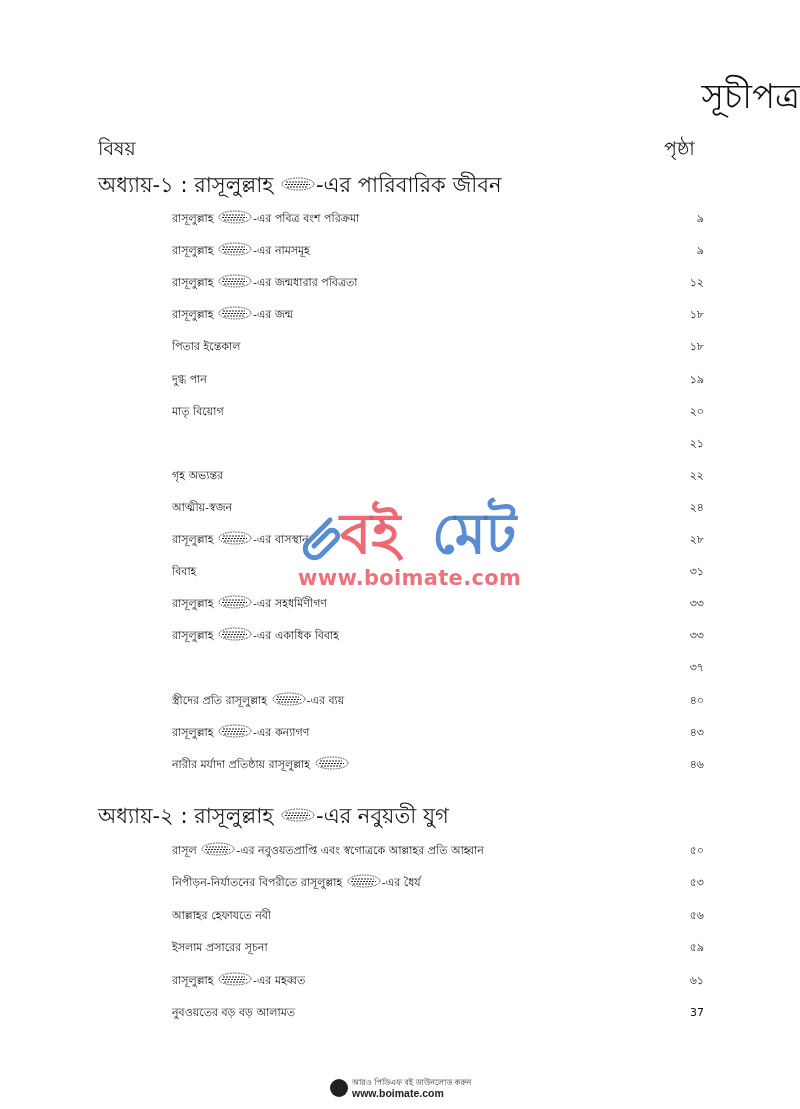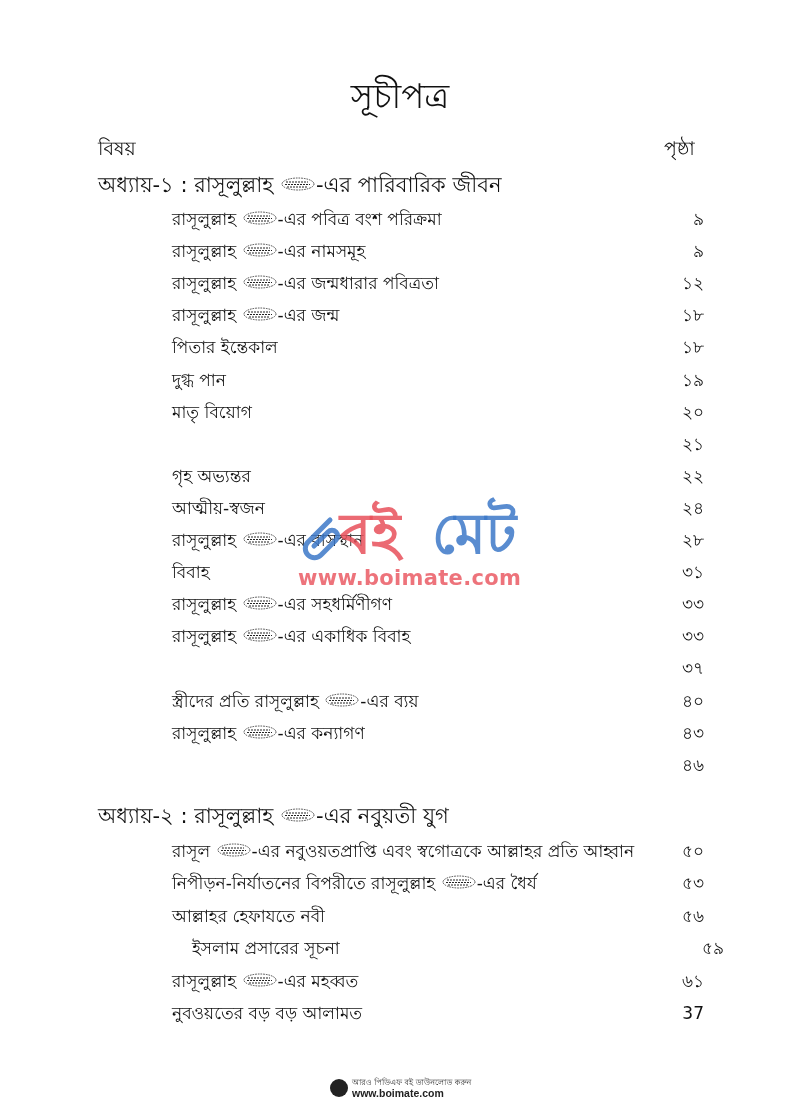--- a/index.html
+++ b/index.html
@@ -2,31 +2,31 @@
 <html><head>
 <meta charset="utf-8">
 <style>
   html, body { margin: 0; padding: 0; background: #ffffff; }
   body {
     width: 800px; height: 1109px; position: relative; overflow: hidden;
     font-family: "DejaVu Sans", "Liberation Sans", sans-serif;
     color: #111111;
   }
   .title {
-    position: absolute; top: 74px; left: 0; width: 800px; text-align: center;
+    position: absolute; top: 74px; left: 0; width: 800px; text-align: right;
     font-size: 34px; line-height: 44px;
   }
   .hdr-left { position: absolute; top: 134px; left: 98px; font-size: 19px; }
   .hdr-right { position: absolute; top: 134px; left: 664px; font-size: 19px; }
   .chapter {
     position: absolute; left: 98px; font-size: 21px; line-height: 30px; white-space: nowrap;
   }
   .row {
     position: absolute; left: 172px; width: 532px; height: 30px;
-    font-size: 17px; line-height: 30px; white-space: nowrap;
+    font-size: 11px; line-height: 30px; white-space: nowrap;
   }
   .row .topic { position: absolute; left: 0; top: 0; }
   .row .page { position: absolute; right: 0; top: 0; text-align: right; }
   .pbuh {
     display: inline-block; width: 34px; height: 14px; vertical-align: middle;
     margin: 0 1px; position: relative; top: -2px;
   }
   .pbuh svg { width: 34px; height: 14px; display: block; }
   .watermark {
     position: absolute; left: 288px; top: 506px; width: 230px; height: 92px;
@@ -155,20 +155,24 @@
         <span class="page">৪০</span>
       </div>
       <div class="row" style="top: 717.6px;">
         <span class="topic"><span>রাসূলুল্লাহ</span> <span class="pbuh"><svg viewBox="0 0 34 14">
               <ellipse cx="17" cy="7" rx="16" ry="6" fill="none" stroke="#222" stroke-width="0.8" stroke-dasharray="1.6 1"></ellipse>
               <path d="M5 5 h22 M4 7.5 h25 M6 10 h20" stroke="#222" stroke-width="1" stroke-dasharray="2 1"></path>
             </svg></span><span>-এর কন্যাগণ</span></span>
         <span class="page">৪৩</span>
       </div>
       <div class="row" style="top: 749.7px;">
+        <span class="topic"><span>নারীর মর্যাদা প্রতিষ্ঠায় রাসূলুল্লাহ</span> <span class="pbuh"><svg viewBox="0 0 34 14">
+              <ellipse cx="17" cy="7" rx="16" ry="6" fill="none" stroke="#222" stroke-width="0.8" stroke-dasharray="1.6 1"></ellipse>
+              <path d="M5 5 h22 M4 7.5 h25 M6 10 h20" stroke="#222" stroke-width="1" stroke-dasharray="2 1"></path>
+            </svg></span></span>
         <span class="page">৪৬</span>
       </div>
       <div class="chapter" style="top: 801px;"><span>অধ্যায়-২ : রাসূলুল্লাহ</span> <span class="pbuh"><svg viewBox="0 0 34 14">
             <ellipse cx="17" cy="7" rx="16" ry="6" fill="none" stroke="#222" stroke-width="0.8" stroke-dasharray="1.6 1"></ellipse>
             <path d="M5 5 h22 M4 7.5 h25 M6 10 h20" stroke="#222" stroke-width="1" stroke-dasharray="2 1"></path>
           </svg></span><span>-এর নবুয়তী যুগ</span></div>
       <div class="row" style="top: 836px;">
         <span class="topic"><span>রাসূল</span> <span class="pbuh"><svg viewBox="0 0 34 14">
               <ellipse cx="17" cy="7" rx="16" ry="6" fill="none" stroke="#222" stroke-width="0.8" stroke-dasharray="1.6 1"></ellipse>
               <path d="M5 5 h22 M4 7.5 h25 M6 10 h20" stroke="#222" stroke-width="1" stroke-dasharray="2 1"></path>
@@ -179,21 +183,21 @@
         <span class="topic"><span>নিপীড়ন-নির্যাতনের বিপরীতে রাসূলুল্লাহ</span> <span class="pbuh"><svg viewBox="0 0 34 14">
               <ellipse cx="17" cy="7" rx="16" ry="6" fill="none" stroke="#222" stroke-width="0.8" stroke-dasharray="1.6 1"></ellipse>
               <path d="M5 5 h22 M4 7.5 h25 M6 10 h20" stroke="#222" stroke-width="1" stroke-dasharray="2 1"></path>
             </svg></span><span>-এর ধৈর্য</span></span>
         <span class="page">৫৩</span>
       </div>
       <div class="row" style="top: 900.8px;">
         <span class="topic"><span>আল্লাহর হেফাযতে নবী</span></span>
         <span class="page">৫৬</span>
       </div>
-      <div class="row" style="top: 933.2px; margin-left: 20px;">
+      <div class="row" style="top: 933.2px;">
         <span class="topic"><span>ইসলাম প্রসারের সূচনা</span></span>
         <span class="page">৫৯</span>
       </div>
       <div class="row" style="top: 965.6px;">
         <span class="topic"><span>রাসূলুল্লাহ</span> <span class="pbuh"><svg viewBox="0 0 34 14">
               <ellipse cx="17" cy="7" rx="16" ry="6" fill="none" stroke="#222" stroke-width="0.8" stroke-dasharray="1.6 1"></ellipse>
               <path d="M5 5 h22 M4 7.5 h25 M6 10 h20" stroke="#222" stroke-width="1" stroke-dasharray="2 1"></path>
             </svg></span><span>-এর মহব্বত</span></span>
         <span class="page">৬১</span>
       </div>

